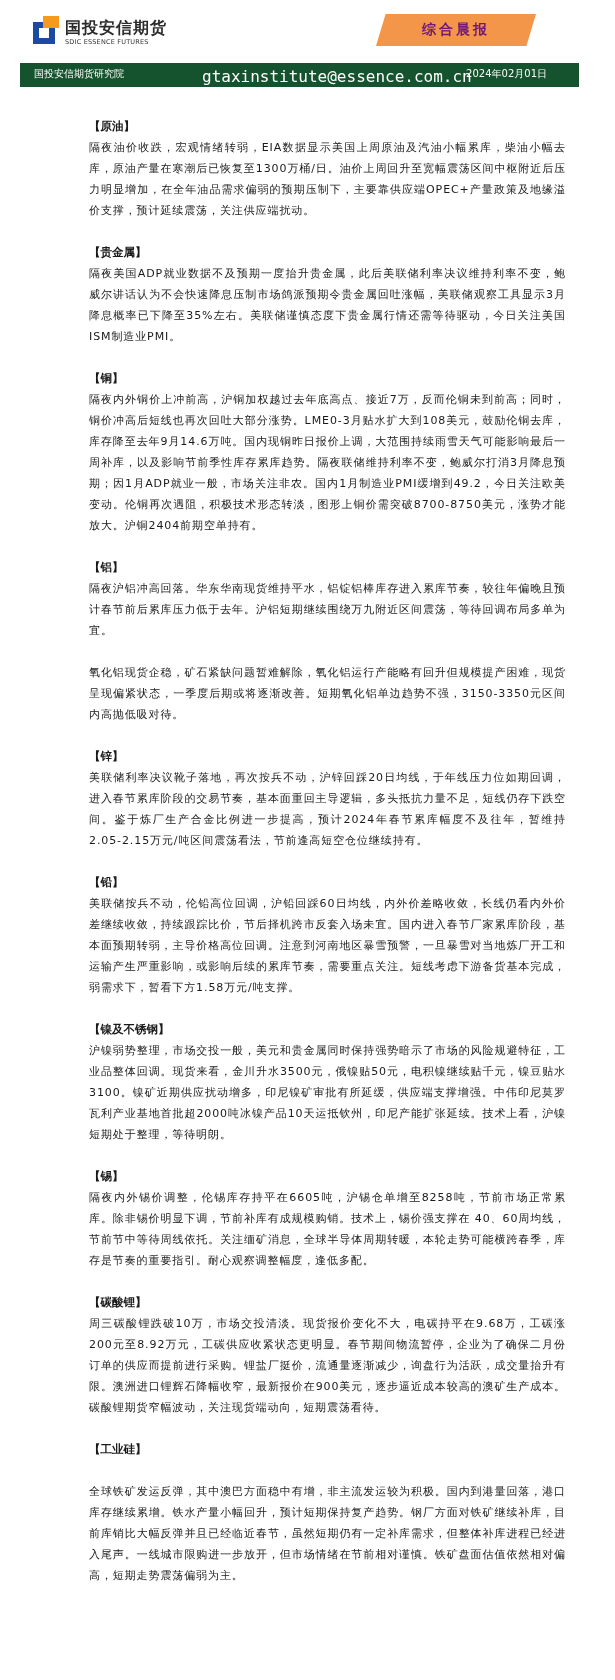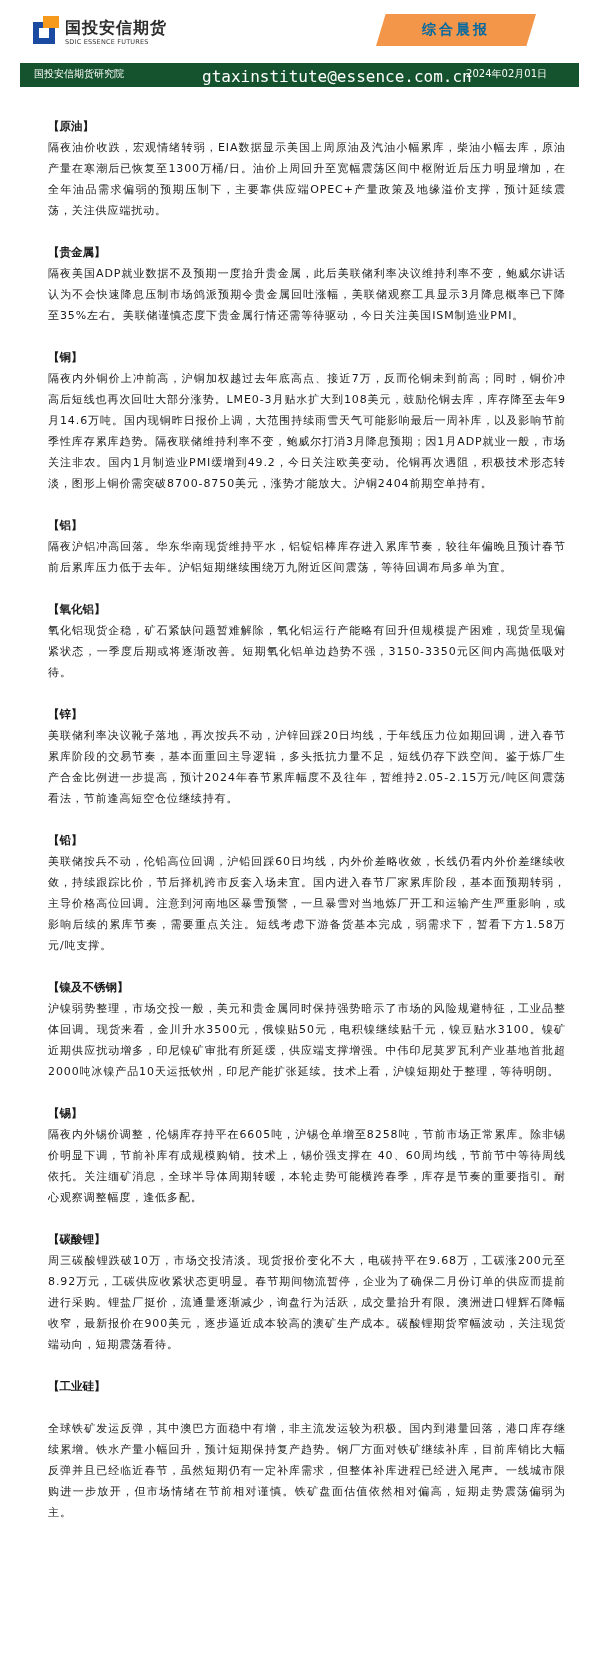--- a/index.html
+++ b/index.html
@@ -8,28 +8,28 @@
   .top { position: absolute; left: 0; top: 0; width: 590px; height: 62px; }
   .logo { position: absolute; left: 33px; top: 14px; width: 130px; height: 36px; }
   .logo-mark { position: absolute; left: 0; top: 0; width: 26px; height: 30px; }
   .logo-mark .blue { position: absolute; left: 0; top: 8px; width: 22px; height: 22px; background: #1b4aa3; }
   .logo-mark .white { position: absolute; left: 6px; top: 14px; width: 10px; height: 10px; background: #fff; }
   .logo-mark .orange { position: absolute; left: 10px; top: 2px; width: 16px; height: 12px; background: #f59a1c; }
   .logo-cn { position: absolute; left: 32px; top: 4px; font-size: 16px; font-weight: bold; color: #2b2b2b; letter-spacing: 1px; white-space: nowrap; }
   .logo-en { position: absolute; left: 32px; top: 24px; font-size: 6.5px; color: #333; letter-spacing: 0.2px; white-space: nowrap; text-align: center; }
   .badge { position: absolute; left: 376px; top: 14px; width: 160px; height: 32px; }
   .badge-bg { position: absolute; inset: 0; background: #f4964a; clip-path: polygon(6% 0, 100% 0, 94% 100%, 0 100%); }
-  .badge-text { position: absolute; left: 0; right: 0; top: 7px; text-align: center; color: #0369a1; font-weight: bold; font-size: 14px; letter-spacing: 3px; }
+  .badge-text { position: absolute; left: 0; right: 0; top: 7px; text-align: center; color: #701a75; font-weight: bold; font-size: 14px; letter-spacing: 3px; }
   .bar { position: absolute; left: 20px; top: 63px; width: 559px; height: 24px; background: #14532d; color: #fff; font-size: 10px; }
   .bar span { position: absolute; top: 4px; white-space: nowrap; }
   .bar .org { left: 14px; }
   .bar .email { left: 182px; font-family: "DejaVu Sans Mono", monospace; font-size: 16px; }
   .bar .date { right: 32px; text-align: center; }
   .content { position: absolute; left: 48px; top: 116px; width: 518px; }
-  .section { margin-bottom: 21px; }
+  .section { margin-bottom: 21px; margin-left: 41px; }
   .sec-title { font-weight: bold; font-size: 11.5px; line-height: 21px; height: 21px; white-space: nowrap; }
   .sec-body { font-size: 11px; line-height: 21px; text-align: justify; letter-spacing: 0.9px; }
 </style>
 </head>
 <body>
 
 <div class="top">
   <div class="logo">
     <div class="logo-mark">
       <div class="blue"></div>
@@ -62,21 +62,20 @@
   </div>
   <div class="section">
     <div class="sec-title">【铜】</div>
     <div class="sec-body">隔夜内外铜价上冲前高，沪铜加权越过去年底高点、接近7万，反而伦铜未到前高；同时，铜价冲高后短线也再次回吐大部分涨势。LME0-3月贴水扩大到108美元，鼓励伦铜去库，库存降至去年9月14.6万吨。国内现铜昨日报价上调，大范围持续雨雪天气可能影响最后一周补库，以及影响节前季性库存累库趋势。隔夜联储维持利率不变，鲍威尔打消3月降息预期；因1月ADP就业一般，市场关注非农。国内1月制造业PMI缓增到49.2，今日关注欧美变动。伦铜再次遇阻，积极技术形态转淡，图形上铜价需突破8700-8750美元，涨势才能放大。沪铜2404前期空单持有。</div>
   </div>
   <div class="section">
     <div class="sec-title">【铝】</div>
     <div class="sec-body">隔夜沪铝冲高回落。华东华南现货维持平水，铝锭铝棒库存进入累库节奏，较往年偏晚且预计春节前后累库压力低于去年。沪铝短期继续围绕万九附近区间震荡，等待回调布局多单为宜。</div>
   </div>
   <div class="section">
-    <div class="sec-title">【氧化铝】</div>
     <div class="sec-body">氧化铝现货企稳，矿石紧缺问题暂难解除，氧化铝运行产能略有回升但规模提产困难，现货呈现偏紧状态，一季度后期或将逐渐改善。短期氧化铝单边趋势不强，3150-3350元区间内高抛低吸对待。</div>
   </div>
   <div class="section">
     <div class="sec-title">【锌】</div>
     <div class="sec-body">美联储利率决议靴子落地，再次按兵不动，沪锌回踩20日均线，于年线压力位如期回调，进入春节累库阶段的交易节奏，基本面重回主导逻辑，多头抵抗力量不足，短线仍存下跌空间。鉴于炼厂生产合金比例进一步提高，预计2024年春节累库幅度不及往年，暂维持2.05-2.15万元/吨区间震荡看法，节前逢高短空仓位继续持有。</div>
   </div>
   <div class="section">
     <div class="sec-title">【铅】</div>
     <div class="sec-body">美联储按兵不动，伦铅高位回调，沪铅回踩60日均线，内外价差略收敛，长线仍看内外价差继续收敛，持续跟踪比价，节后择机跨市反套入场未宜。国内进入春节厂家累库阶段，基本面预期转弱，主导价格高位回调。注意到河南地区暴雪预警，一旦暴雪对当地炼厂开工和运输产生严重影响，或影响后续的累库节奏，需要重点关注。短线考虑下游备货基本完成，弱需求下，暂看下方1.58万元/吨支撑。</div>
   </div>

